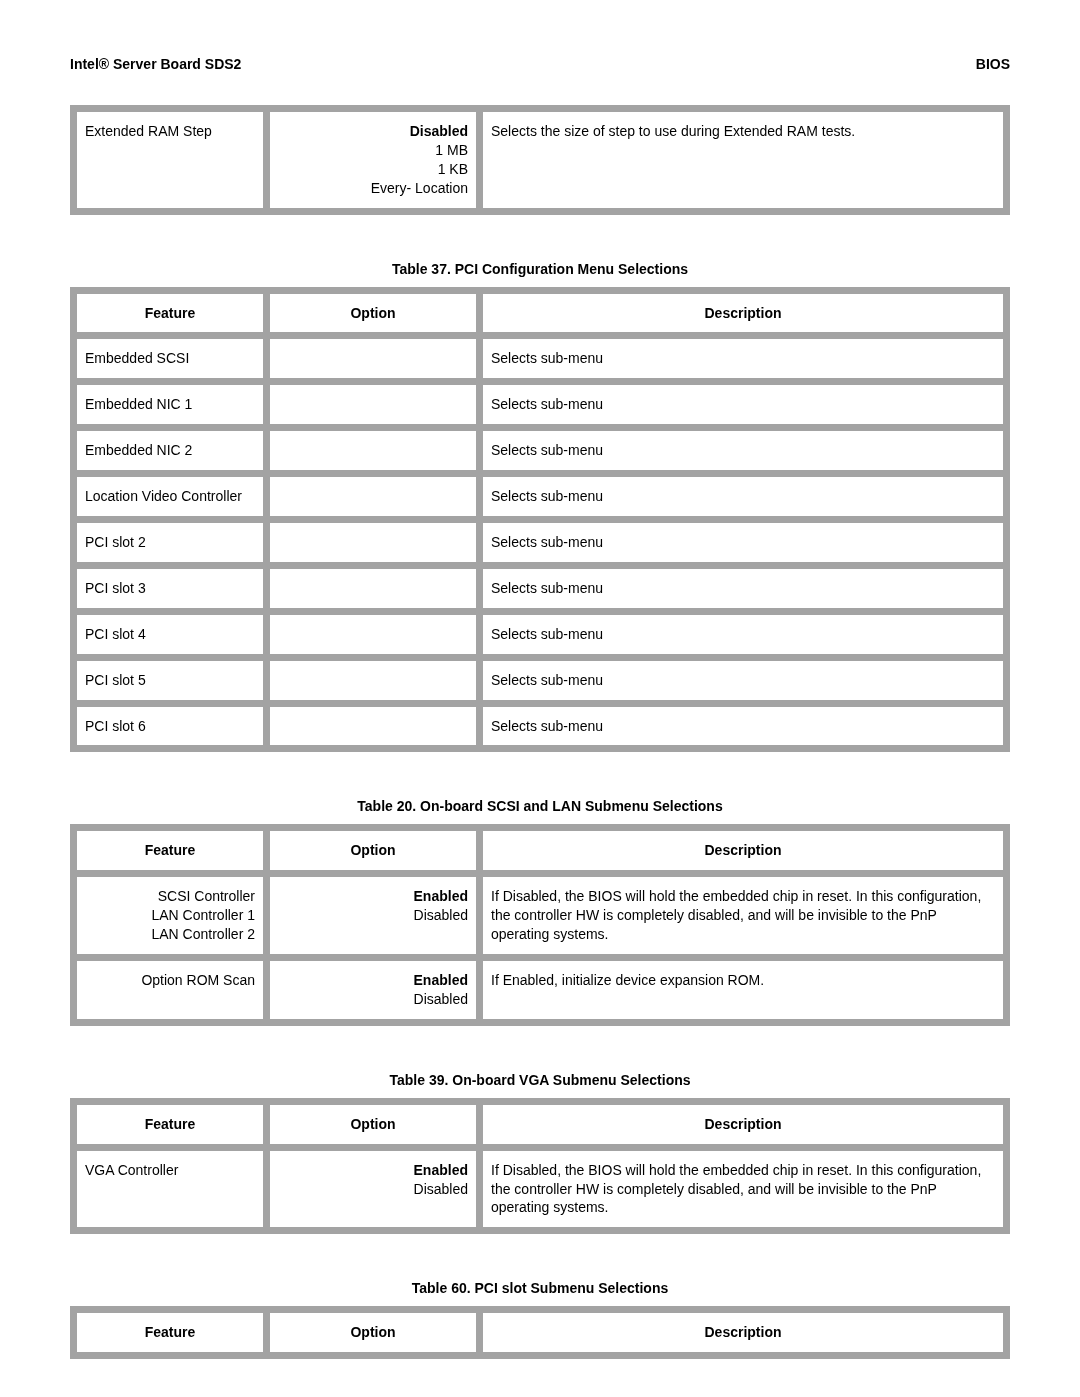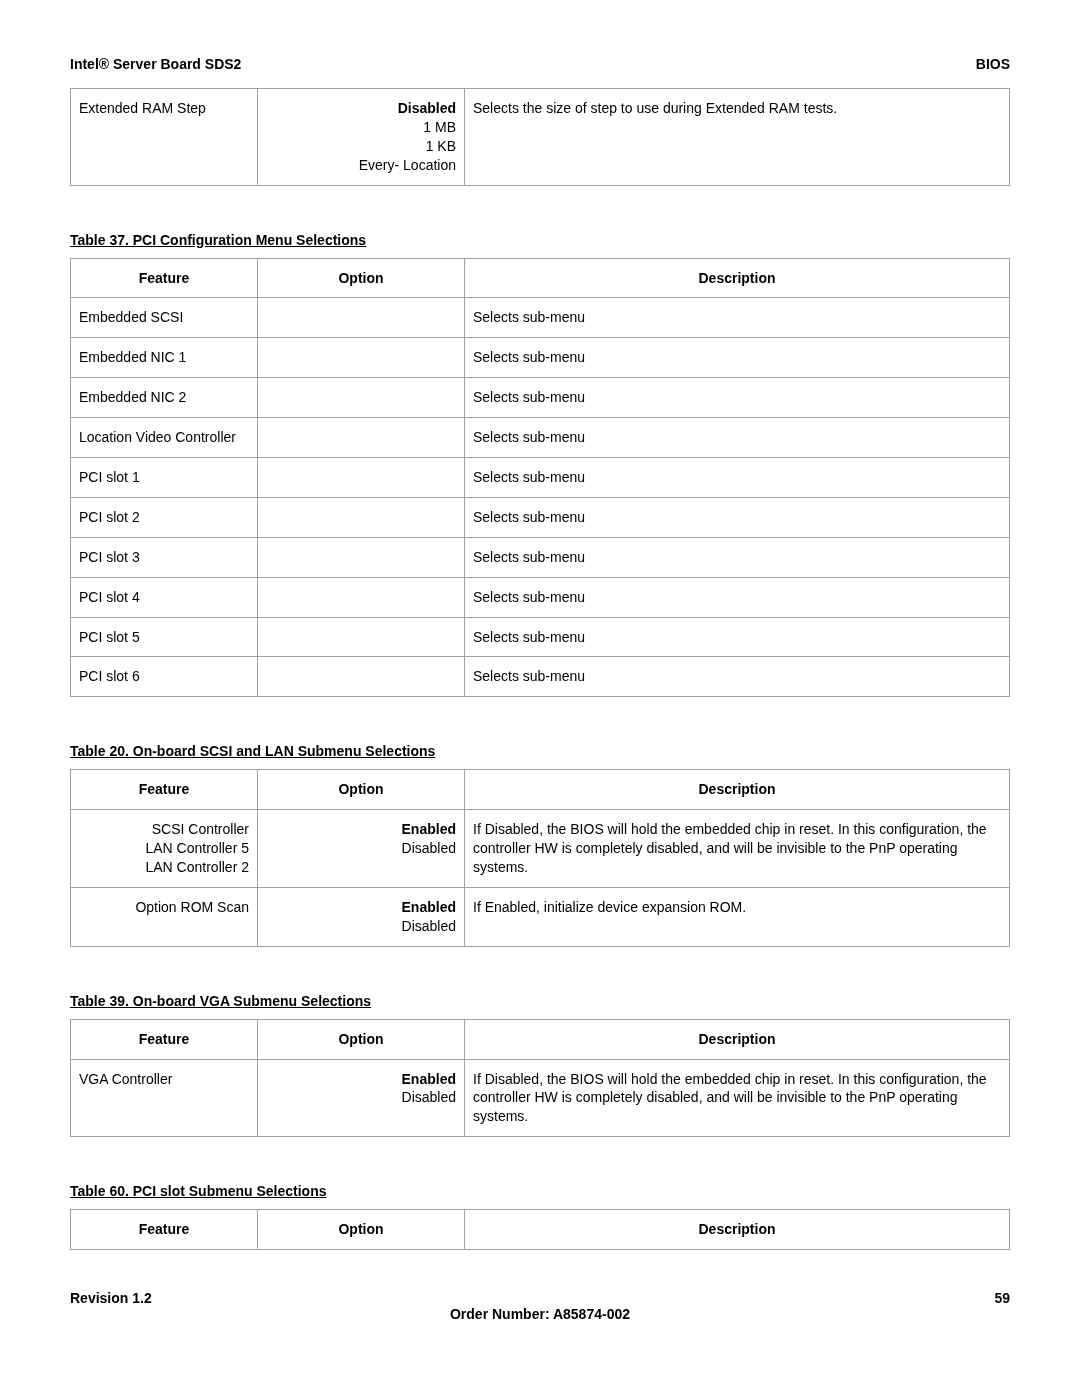--- a/index.html
+++ b/index.html
@@ -9,44 +9,43 @@
     background: #fff;
     margin: 0;
     padding: 56px 70px 40px 70px;
     width: 1080px;
     box-sizing: border-box;
   }
   .header-row {
     display: flex;
     justify-content: space-between;
     font-weight: bold;
-    margin-bottom: 16px;
+    margin-bottom: 33px;
   }
   table {
     border-collapse: collapse;
     width: 100%;
     margin-bottom: 46px;
     font-size: 14px;
   }
   table th, table td {
-    border: 1px solid #a3a3a3;
+    border: 7px solid #a3a3a3;
     padding: 10px 8px;
     text-align: left;
     vertical-align: top;
     line-height: 1.35;
   }
   table th {
     font-weight: bold;
     text-align: center;
   }
   .caption {
-    text-align: left;
+    text-align: center;
     font-weight: bold;
     margin: 10px 0 10px 0;
-    text-decoration: underline;
   }
   .col-feature { width: 170px; }
   .col-option  { width: 190px; }
   .footer {
     display: flex;
     justify-content: space-between;
     font-weight: bold;
     margin-top: 10px;
   }
   .footer-center {
@@ -104,25 +103,20 @@
         <td>Embedded NIC 2</td>
         <td></td>
         <td>Selects sub-menu</td>
       </tr>
   <tr>
         <td>Location Video Controller</td>
         <td></td>
         <td>Selects sub-menu</td>
       </tr>
   <tr>
-        <td>PCI slot 1</td>
-        <td></td>
-        <td>Selects sub-menu</td>
-      </tr>
-  <tr>
         <td>PCI slot 2</td>
         <td></td>
         <td>Selects sub-menu</td>
       </tr>
   <tr>
         <td>PCI slot 3</td>
         <td></td>
         <td>Selects sub-menu</td>
       </tr>
   <tr>
@@ -147,21 +141,21 @@
 <table>
   <tbody>
       <tr>
     <th class="col-feature">Feature</th>
     <th class="col-option">Option</th>
     <th>Description</th>
   </tr>
   <tr>
     <td>
       <span class="opt-line">SCSI Controller</span>
-      <span class="opt-line">LAN Controller 5</span>
+      <span class="opt-line">LAN Controller 1</span>
       <span class="opt-line">LAN Controller 2</span>
     </td>
     <td>
       <span class="opt-line bold">Enabled</span>
       <span class="opt-line">Disabled</span>
     </td>
     <td>If Disabled, the BIOS will hold the embedded chip in reset.  In this configuration, the controller HW is completely disabled, and will be invisible to the PnP operating systems.</td>
   </tr>
   <tr>
     <td>

